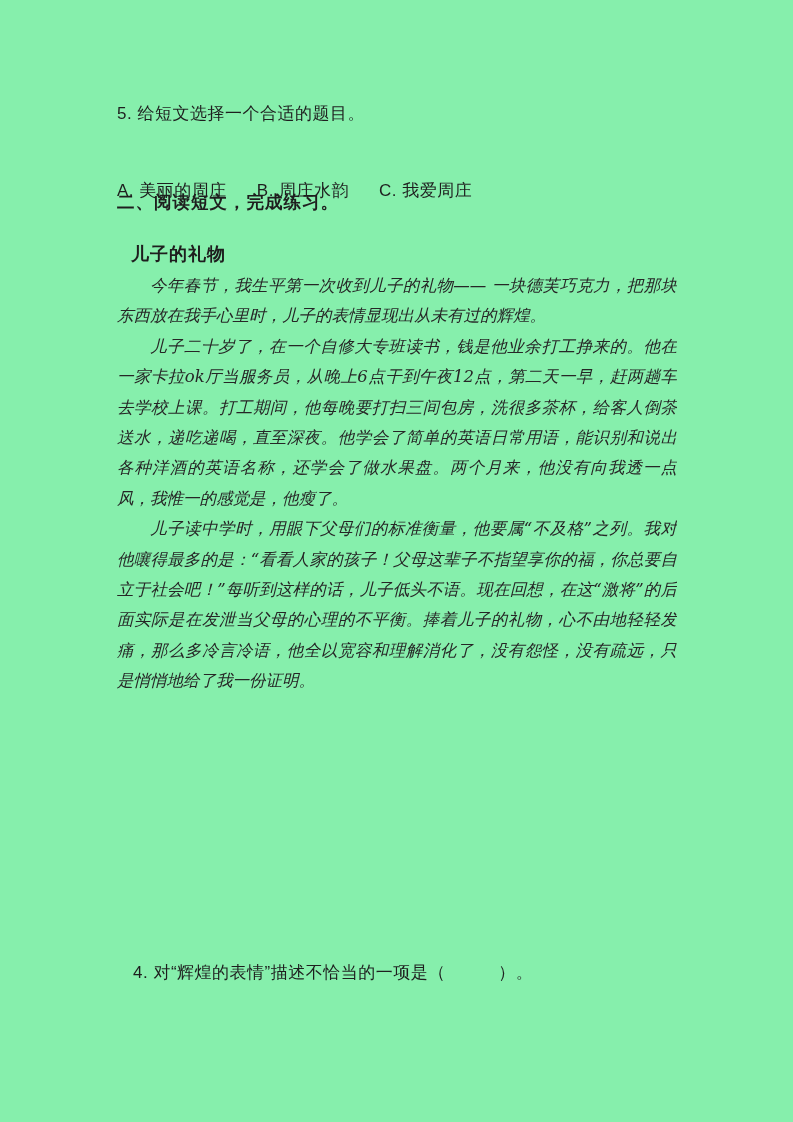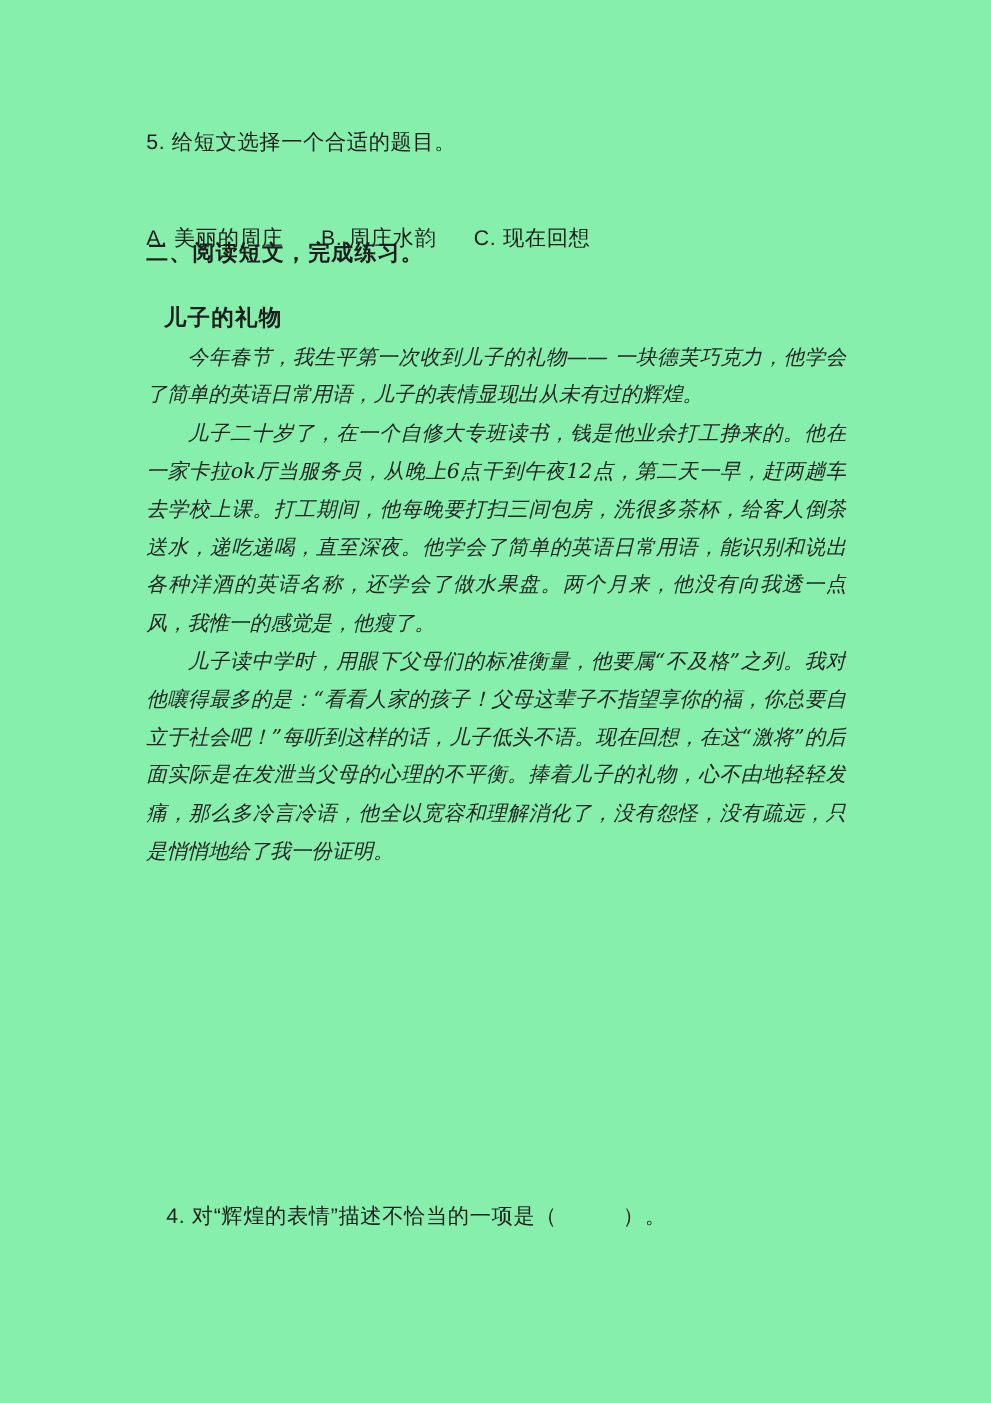--- a/index.html
+++ b/index.html
@@ -76,28 +76,28 @@
 
 <div class="page">
 
   <div class="block question5">
     <span>5. 给短文选择一个合适的题目。</span>
   </div>
 
   <div class="block options-row">
     <span class="option">A. 美丽的周庄</span>
     <span class="option">B. 周庄水韵</span>
-    <span class="option">C. 现在回想</span>
+    <span class="option">C. 我爱周庄</span>
   </div>
 
   <div class="block section-heading">二、阅读短文，完成练习。</div>
 
   <h1 class="block passage-title">儿子的礼物</h1>
 
   <div class="block passage">
-    <p>今年春节，我生平第一次收到儿子的礼物—— 一块德芙巧克力，他学会了简单的英语日常用语，儿子的表情显现出从未有过的辉煌。</p>
+    <p>今年春节，我生平第一次收到儿子的礼物—— 一块德芙巧克力，把那块东西放在我手心里时，儿子的表情显现出从未有过的辉煌。</p>
     <p>儿子二十岁了，在一个自修大专班读书，钱是他业余打工挣来的。他在一家卡拉ok厅当服务员，从晚上6点干到午夜12点，第二天一早，赶两趟车去学校上课。打工期间，他每晚要打扫三间包房，洗很多茶杯，给客人倒茶送水，递吃递喝，直至深夜。他学会了简单的英语日常用语，能识别和说出各种洋酒的英语名称，还学会了做水果盘。两个月来，他没有向我透一点风，我惟一的感觉是，他瘦了。</p>
     <p>儿子读中学时，用眼下父母们的标准衡量，他要属“不及格”之列。我对他嚷得最多的是：“看看人家的孩子！父母这辈子不指望享你的福，你总要自立于社会吧！”每听到这样的话，儿子低头不语。现在回想，在这“激将”的后面实际是在发泄当父母的心理的不平衡。捧着儿子的礼物，心不由地轻轻发痛，那么多冷言冷语，他全以宽容和理解消化了，没有怨怪，没有疏远，只是悄悄地给了我一份证明。</p>
   </div>
 
   <div class="block question1">4. 对“辉煌的表情”描述不恰当的一项是（　　　）。</div>
 
 </div>
 
 </body></html>

